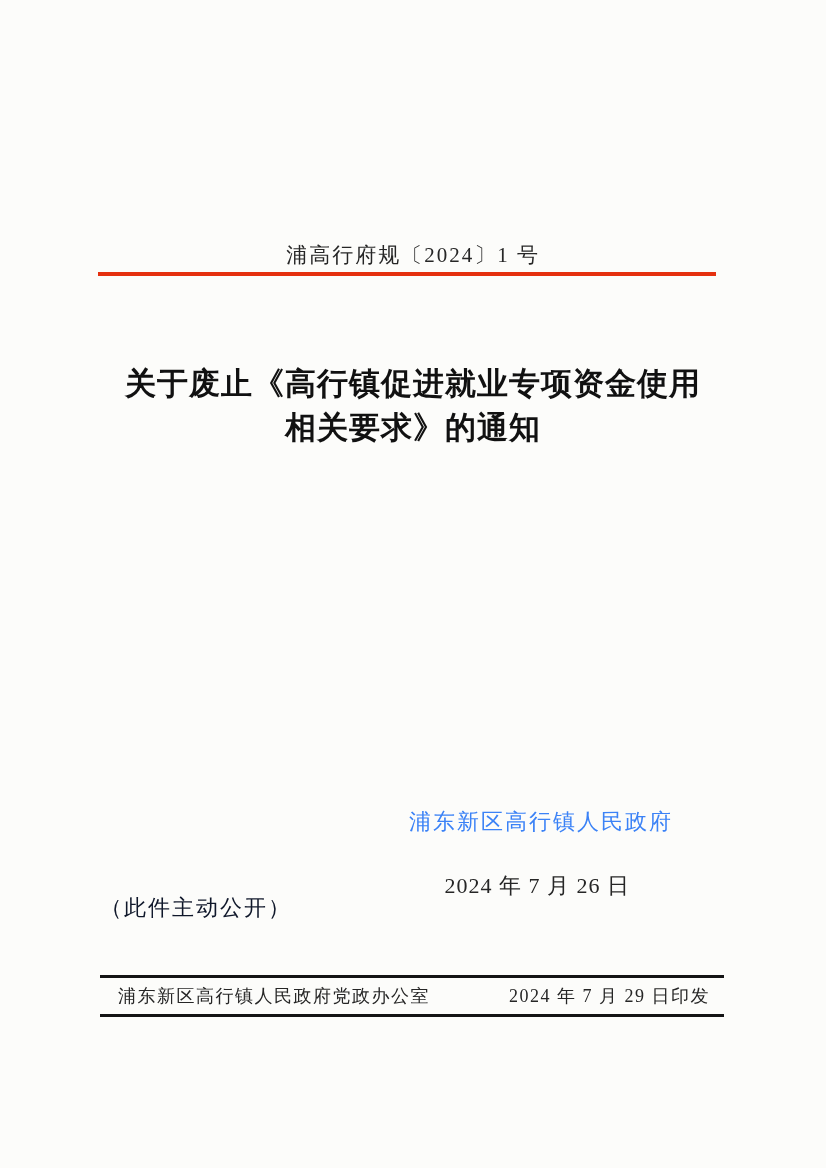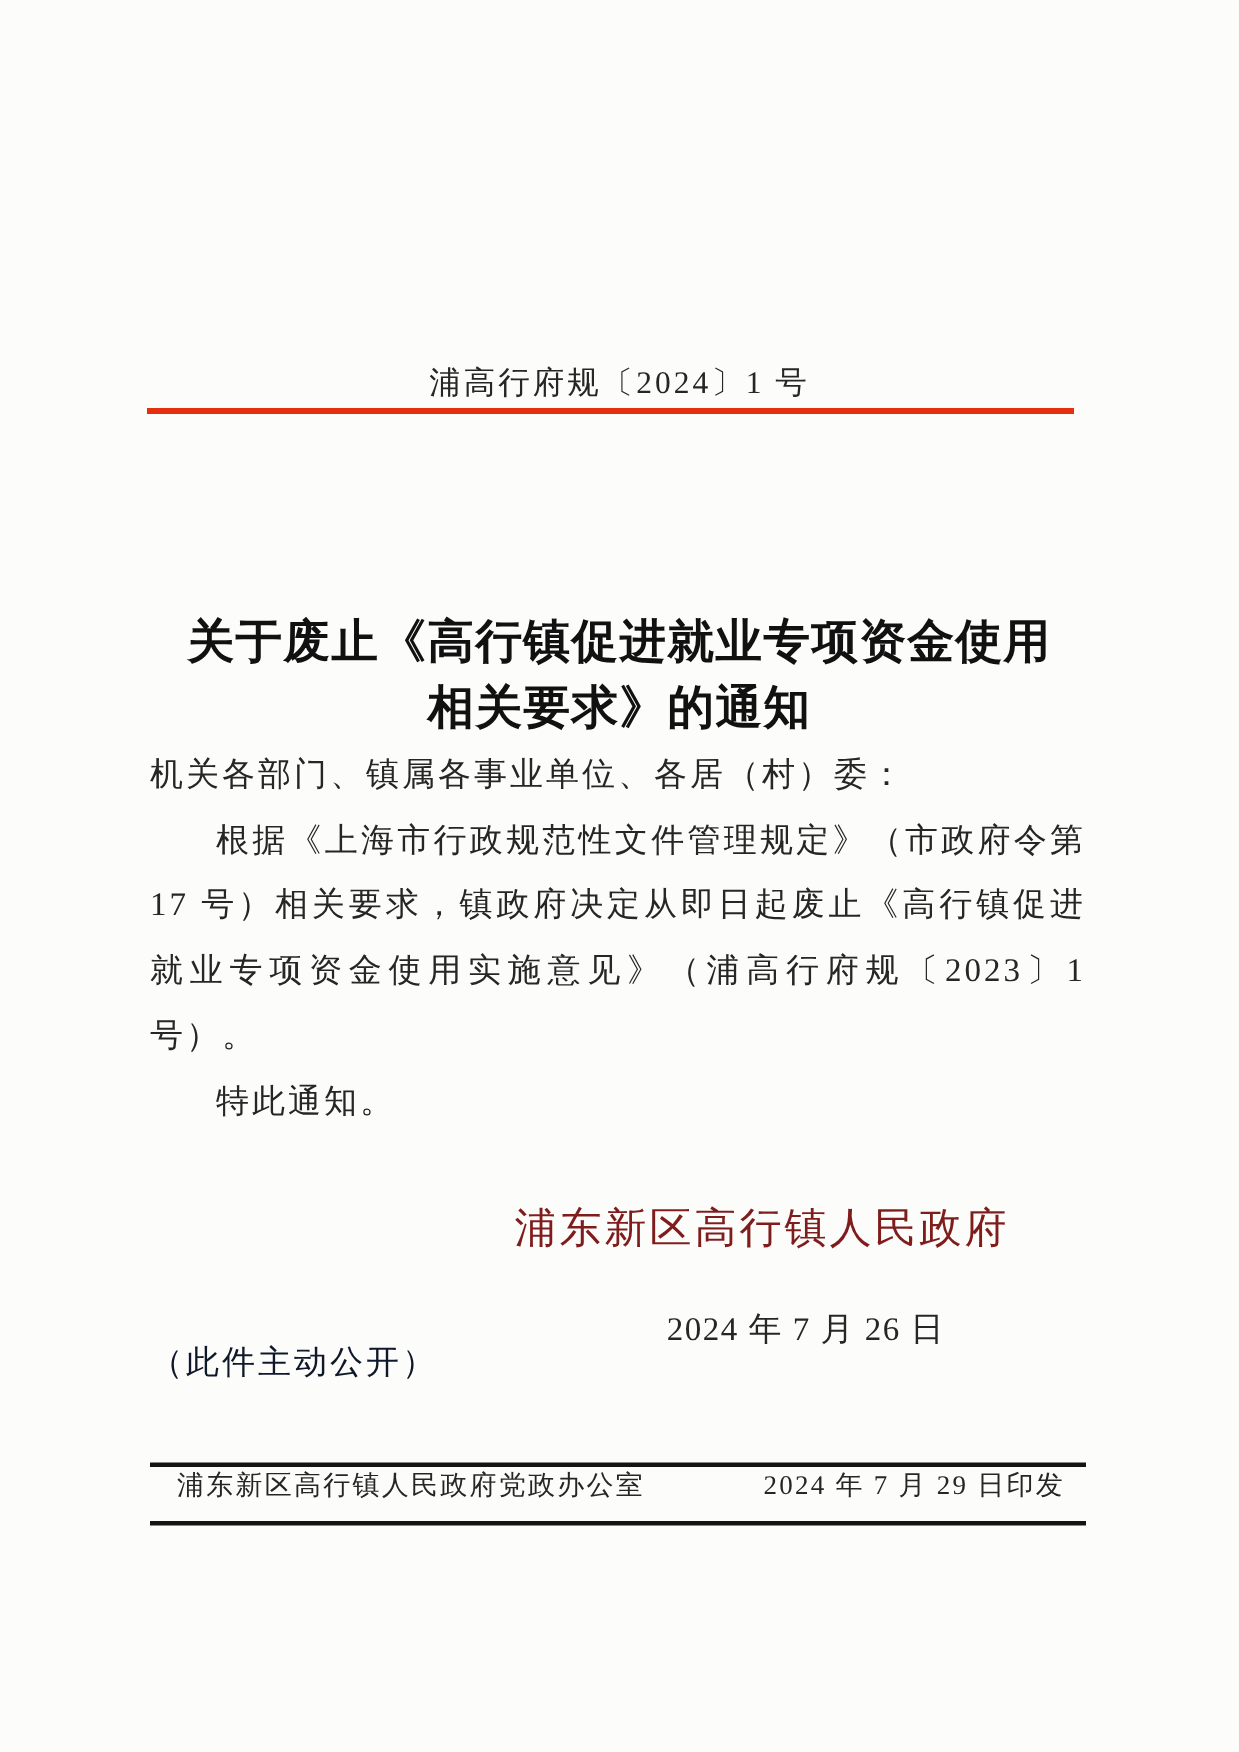--- a/index.html
+++ b/index.html
@@ -59,21 +59,20 @@
     top:362px;
     left:0;
     width:100%;
     text-align:center;
     font-family:"Liberation Sans","DejaVu Sans",sans-serif;
     font-weight:bold;
     font-size:31px;
     line-height:44px;
     letter-spacing:1px;
     color:#111;
-    margin-top:44px;
   }
   
   .notice-body{
     position:absolute;
     top:494px;
     left:100px;
     width:624px;
     font-size:22px;
     line-height:43.5px;
     letter-spacing:2px;
@@ -83,25 +82,24 @@
   .salutation{text-align:left;}
   .para{
     text-indent:2em;
     text-align:justify;
   }
   
   .sig-issuer{
     position:absolute;
     top:806px;
     right:153px;
-    font-size:28px;
+    font-size:22px;
     letter-spacing:2px;
     line-height:32px;
-    color:#7f1d1d;
-    font-family:Liberation Mono, monospace;
+    color:#3b82f6;
   }
   .sig-date{
     position:absolute;
     top:848px;
     right:196px;
     font-size:22px;
     letter-spacing:1px;
     line-height:32px;
     color:#262626;
     margin-top:22px;
@@ -119,20 +117,21 @@
   
   .footer{
     position:absolute;
     top:975px;
     left:100px;
     width:624px;
     height:42px;
     border-top:3px solid #141414;
     border-bottom:3px solid #141414;
     display:flex;
+    align-items:center;
     justify-content:space-between;
     padding:0 14px 0 18px;
     font-size:18px;
     letter-spacing:1.5px;
     color:#262626;
   }
 </style>
 </head>
 <body>
 
@@ -141,25 +140,20 @@
 
   <div class="doc-number">浦高行府规〔2024〕1 号</div>
 
   <div class="red-rule"></div>
 
   <div class="notice-title">
     <div>关于废止《高行镇促进就业专项资金使用</div>
     <div>相关要求》的通知</div>
   </div>
 
-  <div class="notice-body">
-    <p class="salutation">机关各部门、镇属各事业单位、各居（村）委：</p>
-    <p class="para">根据《上海市行政规范性文件管理规定》（市政府令第 17 号）相关要求，镇政府决定从即日起废止《高行镇促进就业专项资金使用实施意见》（浦高行府规〔2023〕1 号）。</p>
-    <p class="para">特此通知。</p>
-  </div>
 
   <div class="sig-issuer">浦东新区高行镇人民政府</div>
 
   <div class="sig-date">2024 年 7 月 26 日</div>
 
   <div class="disclosure">（此件主动公开）</div>
 
   <div class="footer">
     <span>浦东新区高行镇人民政府党政办公室</span>
     <span>2024 年 7 月 29 日印发</span>

